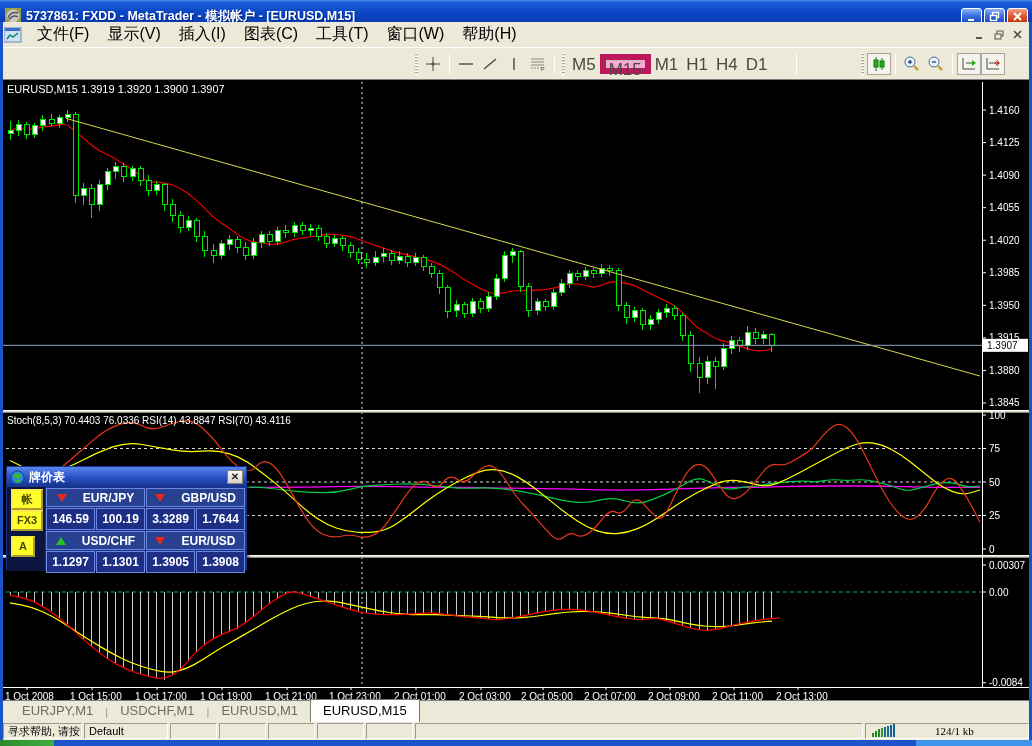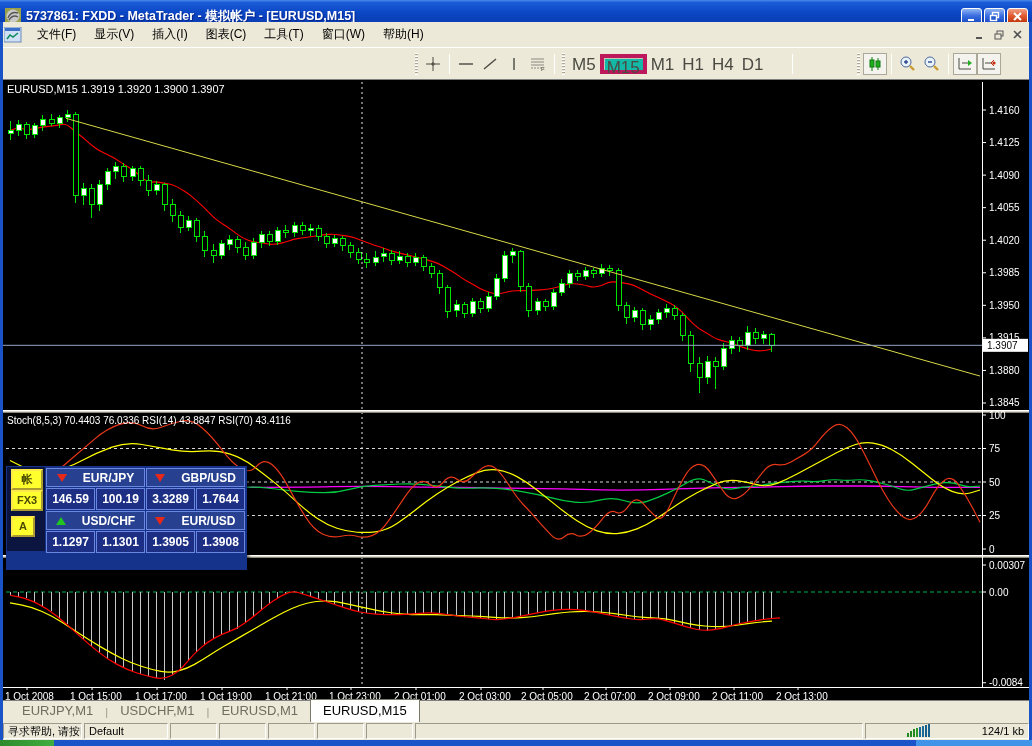--- a/index.html
+++ b/index.html
@@ -13,34 +13,34 @@
   .app-icon{width:17px;height:16px;margin:0 4px 0 2px;flex:none;}
   .title-text{color:#fff;font-weight:bold;font-size:12.5px;text-shadow:1px 1px 1px #00238a;white-space:nowrap;flex:1;}
   .win-controls{display:flex;gap:2px;margin-right:1px;}
   .win-btn{width:21px;height:17px;border-radius:3px;border:1px solid #fff;display:flex;align-items:center;justify-content:center;}
   .win-btn.blue{background:linear-gradient(180deg,#8fb4f4,#3a6ee0 45%,#1e50c8 85%,#3a66d4);}
   .win-btn.red{background:linear-gradient(180deg,#f0a088,#e25b30 45%,#c43a10 85%,#d85830);}
   
   .menubar{position:absolute;left:0;top:22px;width:1032px;height:26px;background:#ece9d8;
     display:flex;align-items:center;border-bottom:1px solid #fff;padding-left:4px;}
   .child-icon{width:18px;height:16px;margin-right:6px;flex:none;}
-  .menu-item{font-size:12px;color:#000;padding:4px 9px;cursor:default;}
+  .menu-item{font-size:16px;color:#000;padding:4px 9px;cursor:default;}
   .mdi-controls{margin-left:auto;display:flex;gap:2px;margin-right:6px;}
   .mdi-btn{width:17px;height:15px;display:flex;align-items:center;justify-content:center;background:#ece9d8;color:#404040;font-size:10px;}
   
   .toolbar{position:absolute;left:0;top:48px;width:1032px;height:32px;background:#ece9d8;
     border-bottom:1px solid #808080;display:flex;align-items:center;}
   .tb-spacer{width:412px;flex:none;}
   .tb-grip{width:3px;height:22px;flex:none;margin:0 3px;
     background:repeating-linear-gradient(180deg,#fff 0 1px,#aca899 1px 2px,transparent 2px 3px);}
   .tb-btn{width:24px;height:22px;border:1px solid transparent;display:flex;align-items:center;justify-content:center;background:transparent;padding:0;}
   .tb-sep{width:1px;height:20px;background:#aca899;border-right:1px solid #fff;margin:0 4px;flex:none;}
   .tf-btn{min-width:26px;height:20px;border:1px solid transparent;background:transparent;
     font-size:17px;color:#4a4a42;font-family:"Liberation Sans",sans-serif;padding:0 3px;}
-  .tf-btn.active{background:#14b8a6;border:4px solid #be185d;box-shadow:inset 1px 1px 0 #c8c4b4;}
+  .tf-btn.active{background:#f9a8d4;border:6px solid #be185d;box-shadow:inset 1px 1px 0 #c8c4b4;}
   
   .chart-wrap{position:absolute;left:2px;top:80px;width:1028px;height:620px;background:#000;}
   
   .quote-win{position:absolute;left:4px;top:386px;width:241px;height:104px;z-index:20;
     border:1px solid #16338c;background:#16338c;box-shadow:2px 2px 3px rgba(0,0,0,.5);}
   .quote-title{height:20px;background:linear-gradient(180deg,#5a85ec,#2a52c8 50%,#16338c);
     display:flex;align-items:center;padding:0 3px;}
   .quote-title-text{color:#fff;font-weight:bold;font-size:12px;margin-left:4px;flex:1;}
   .quote-close{width:16px;height:14px;background:linear-gradient(180deg,#fdfcfa,#d6d2c6);
     border:1px solid #848270;color:#222;font-size:10px;font-weight:bold;line-height:12px;text-align:center;}
@@ -61,21 +61,21 @@
   
   .tabbar{position:absolute;left:0;top:700px;width:1032px;height:22px;background:#ece9d8;
     border-top:1px solid #808080;display:flex;align-items:flex-end;padding-left:10px;}
   .tab{font-size:13px;color:#6e6e60;padding:3px 12px 4px;cursor:default;}
   .tab.active{background:#fff;border:1px solid #7a7a6a;border-bottom:1px solid #fff;color:#000;margin-bottom:-1px;}
   .tab-sep{color:#9a9a8c;font-size:11px;padding-bottom:4px;}
   
   .statusbar{position:absolute;left:0;top:722px;width:1032px;height:18px;background:#ece9d8;display:flex;align-items:stretch;padding:1px 2px;}
   .sb-cell{border:1px solid;border-color:#9c9a8c #fff #fff #9c9a8c;margin:0 1px;font-size:11px;
     display:flex;align-items:center;padding:0 4px;color:#000;white-space:nowrap;overflow:hidden;}
-  .sb-conn{display:flex;align-items:center;gap:52px;justify-content:flex-end;}
+  .sb-conn{display:flex;align-items:center;gap:40px;justify-content:flex-start;font-family:Liberation Serif, serif;}
   .sig{display:flex;align-items:flex-end;gap:1px;height:12px;margin-left:2px;}
   .sig i{width:2px;display:block;}
   
   .taskbar{position:absolute;left:0;top:740px;width:1032px;height:6px;background:#1d53c8;}
   .tb-start{position:absolute;left:0;top:0;width:54px;height:6px;background:linear-gradient(90deg,#2d8a2d,#3fae3f);}
   .tb-tray{position:absolute;right:0;top:0;width:116px;height:6px;background:#3f93e8;}
   .frame-l,.frame-r{position:absolute;top:22px;width:3px;height:718px;background:#1a52c8;z-index:40;}
   .frame-l{left:0;}.frame-r{right:0;}
 </style>
 </head>
@@ -611,20 +611,29 @@
         <line x1="732" y1="607" x2="732" y2="610" stroke="#fff"></line>
         <text x="710" y="619.5" fill="#ffffff" font-size="10" font-family="&quot;Liberation Sans&quot;,sans-serif">2 Oct 11:00</text>
         <line x1="796" y1="607" x2="796" y2="610" stroke="#fff"></line>
         <text x="774" y="619.5" fill="#ffffff" font-size="10" font-family="&quot;Liberation Sans&quot;,sans-serif">2 Oct 13:00</text>
         <text x="5" y="13" fill="#ffffff" font-size="11" font-family="&quot;Liberation Sans&quot;,sans-serif">EURUSD,M15  1.3919 1.3920 1.3900 1.3907</text>
         <text x="5" y="344" fill="#ffffff" font-size="10" font-family="&quot;Liberation Sans&quot;,sans-serif">Stoch(8,5,3) 70.4403 76.0336  RSI(14) 43.8847  RSI(70) 43.4116</text>
       </svg>
 
     
     <div class="quote-win">
+      <div class="quote-title">
+        <svg width="15" height="15">
+            <circle cx="7.5" cy="7.5" r="6.5" fill="#2a86d8" stroke="#104a88"></circle>
+            <path d="M3 5 Q6 2 10 4 Q12 6 10 8 Q6 9 4 7 Z" fill="#38b838"></path>
+            <path d="M6 10 Q9 9 11 11 Q9 13 6 12 Z" fill="#38b838"></path>
+          </svg>
+        <span class="quote-title-text">牌价表</span>
+        <div class="quote-close">✕</div>
+      </div>
       <div class="quote-body">
         <div class="quote-side">
           <div class="side-btn">帐</div>
           <div class="side-btn">FX3</div>
           <div class="side-btn small">A</div>
         </div>
         <div class="quote-grid">
           <div class="q-head">
               <i class="tri down"></i>
               <span>EUR/JPY</span>

